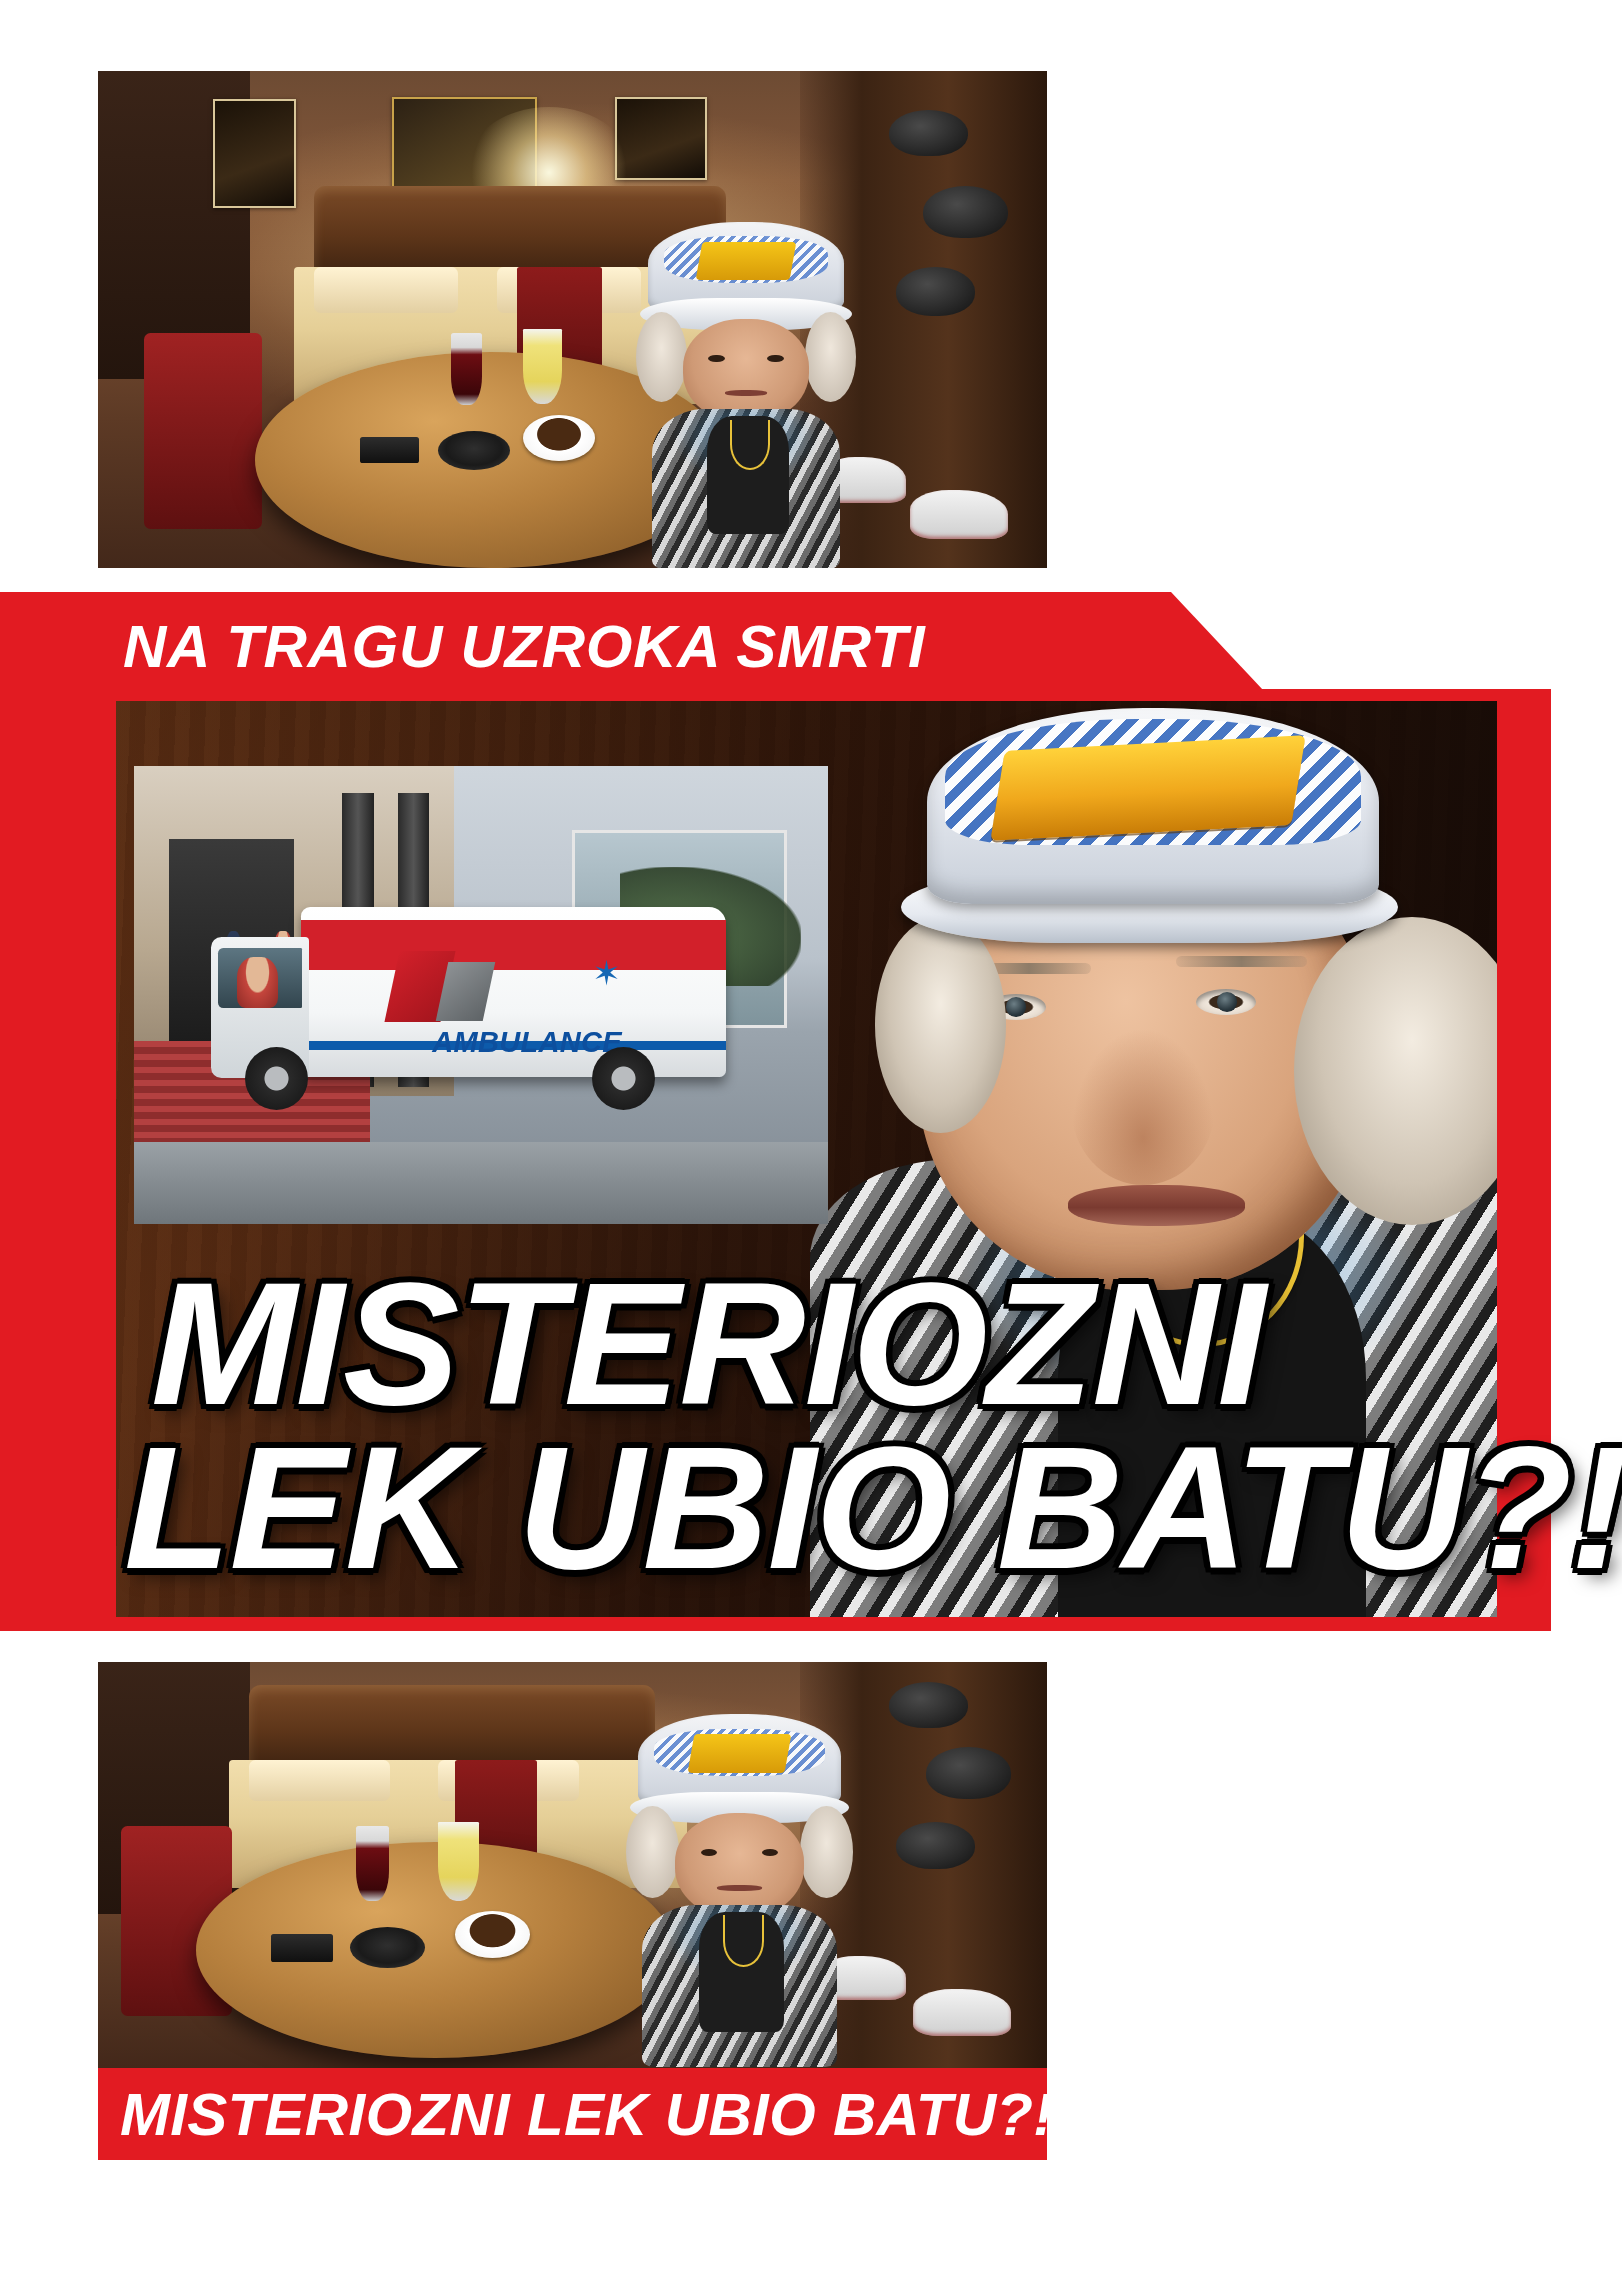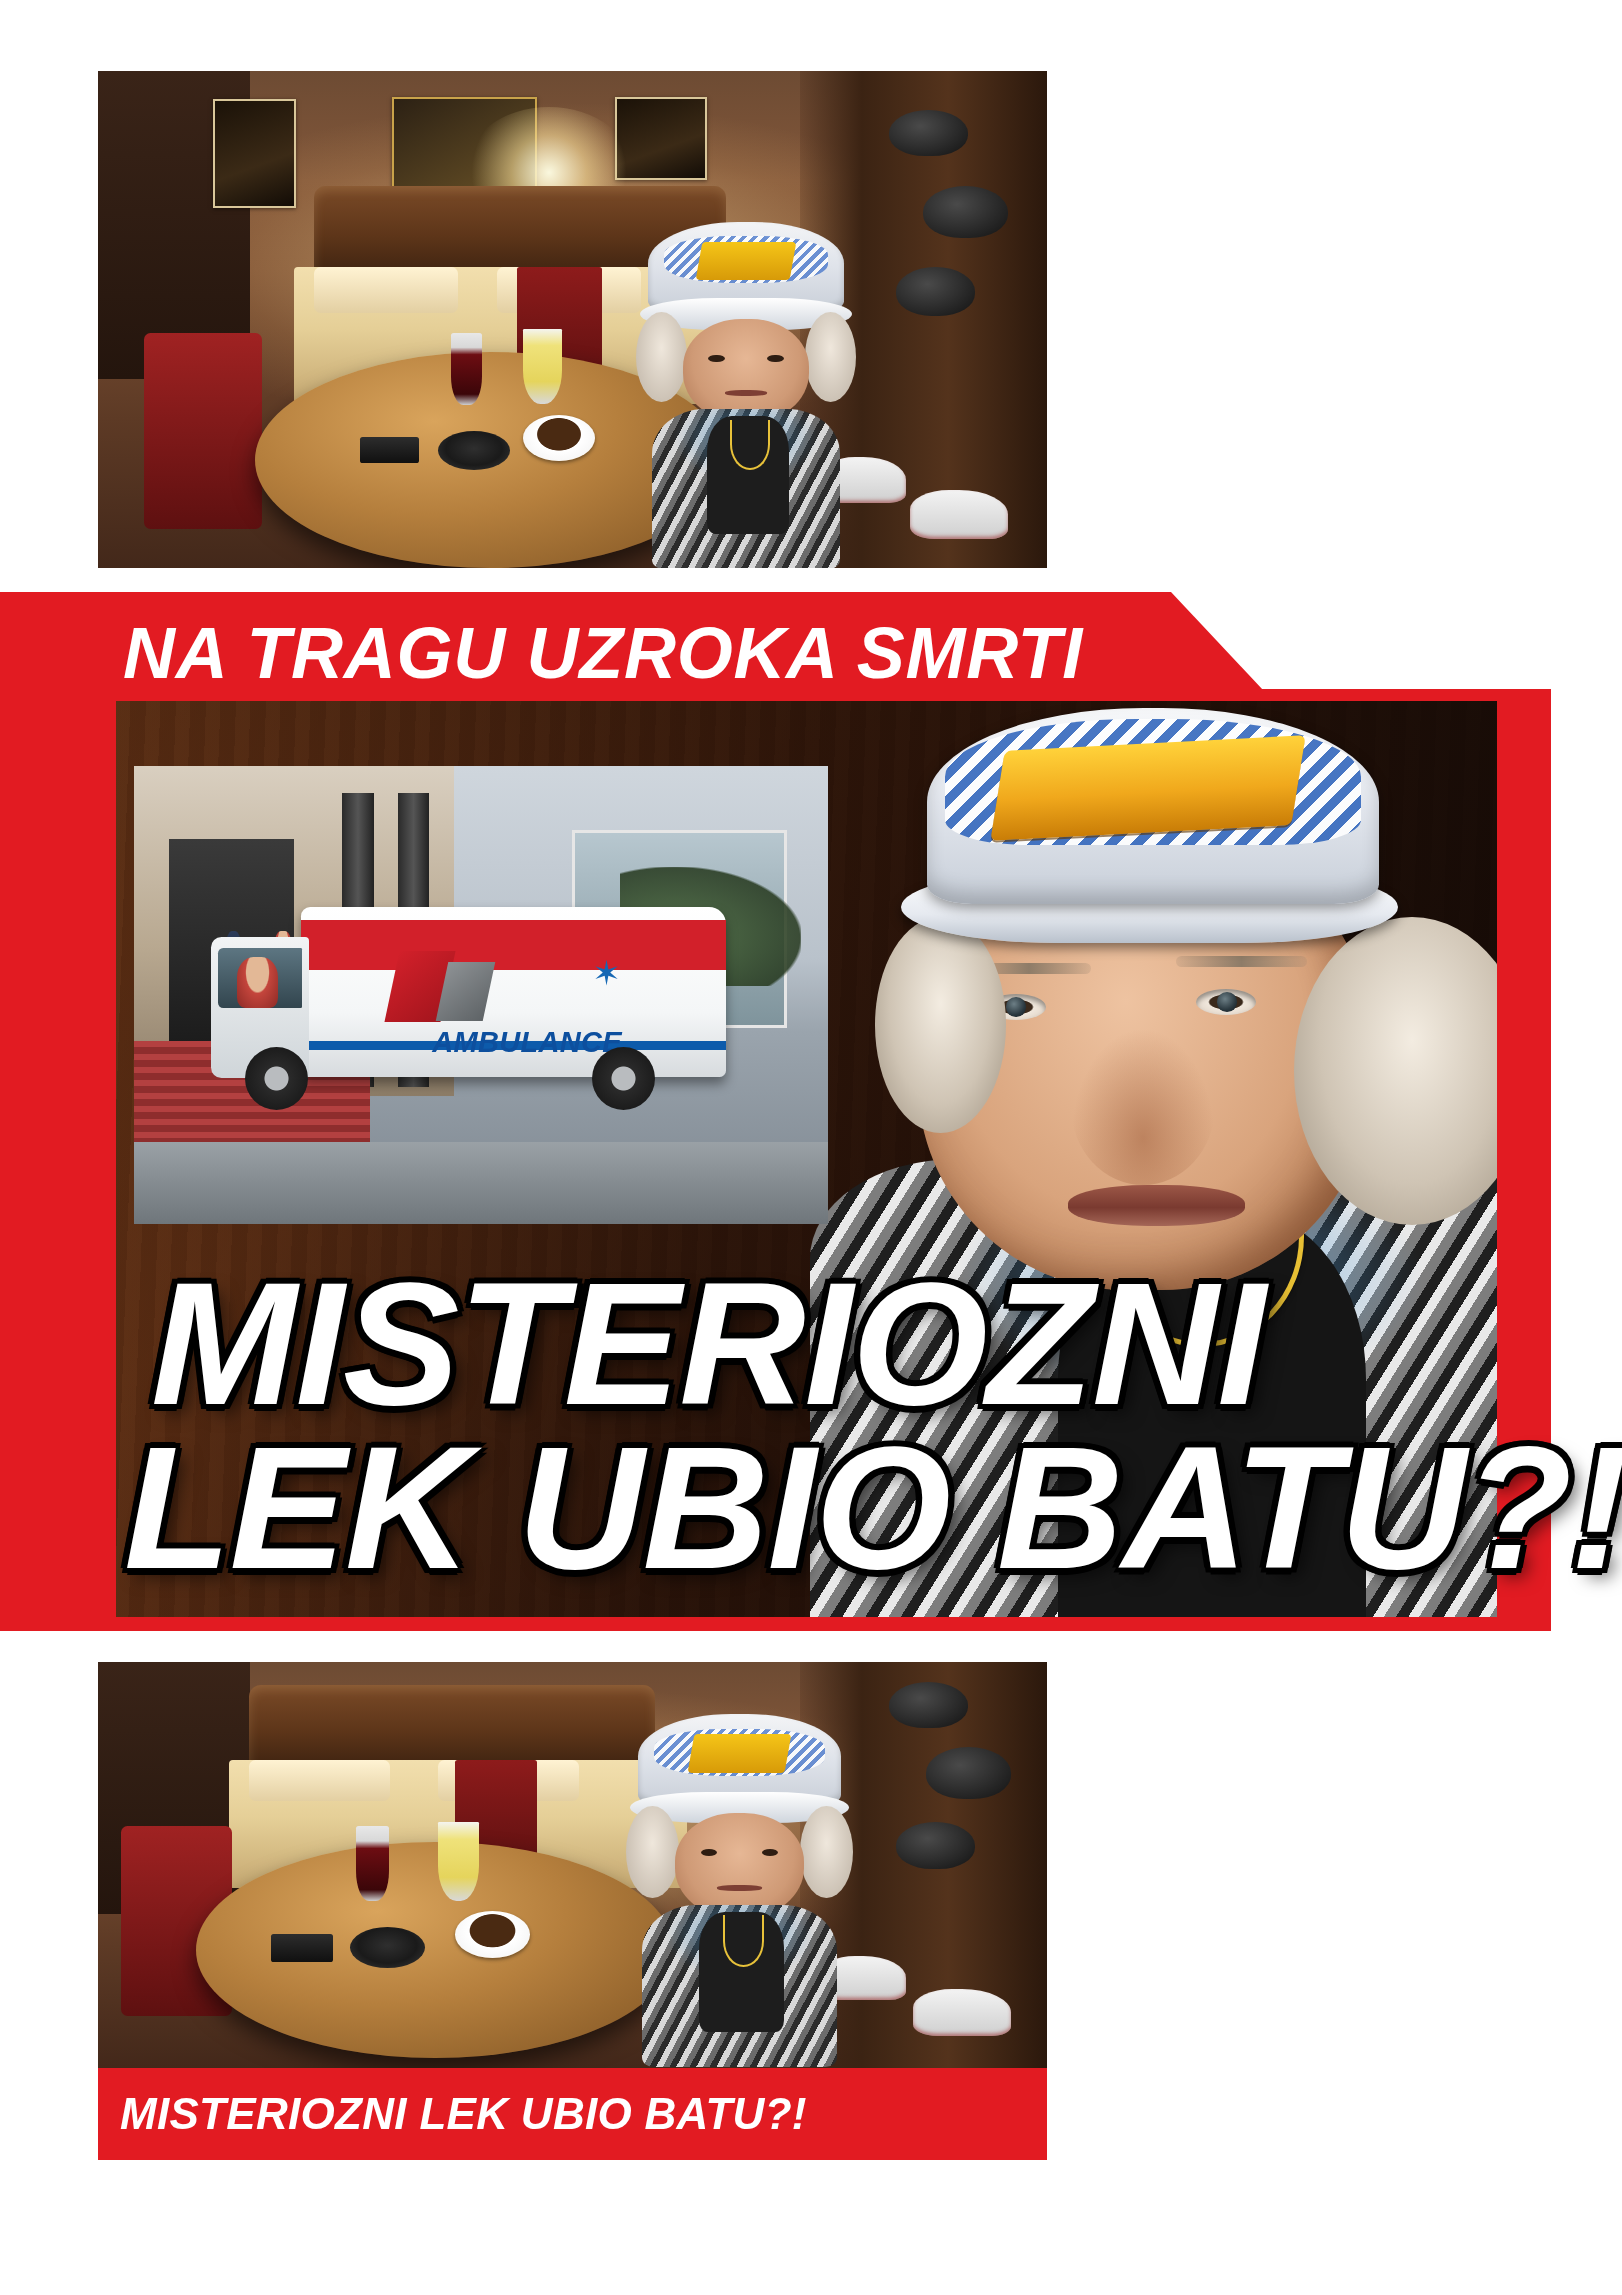--- a/index.html
+++ b/index.html
@@ -475,21 +475,21 @@
       <div class="mouth"></div>
     </div>
     <div class="body"></div>
     <div class="shirt"></div>
     <div class="chain"></div>
   </div>
 </div>
 
 <div class="kicker-bar" style="left:0; top:592px; width:1263px; height:98px;
             clip-path: polygon(0 0, 1171px 0, 1263px 98px, 0 98px);"></div>
-<div class="kicker-text" style="left:123px; top:612px; font-size:72px;">NA TRAGU UZROKA SMRTI</div>
+<div class="kicker-text" style="left:123px; top:612px; font-size:60px;">NA TRAGU UZROKA SMRTI</div>
 
 <div class="red-panel" style="left:0; top:689px; width:1551px; height:942px;"></div>
 
 <div class="photo portrait" style="left:116px; top:701px; width:1381px; height:916px;">
   <div class="bg-wood"></div>
 
   <div class="p-body" style="left:694px; top:458px; width:733px; height:497px;"></div>
   <div class="p-shirt" style="left:942px; top:510px; width:308px; height:419px;"></div>
   <div class="p-neck" style="left:936px; top:406px; width:216px; height:151px;"></div>
   <div class="p-chain" style="left:982px; top:425px; width:196px; height:216px;"></div>
@@ -578,15 +578,15 @@
       <div class="eye r"></div>
       <div class="mouth"></div>
     </div>
     <div class="body"></div>
     <div class="shirt"></div>
     <div class="chain"></div>
   </div>
 </div>
 
 <div class="caption-bar" style="left:98px; top:2068px; width:949px; height:92px;">
-  <div class="caption-text" style="font-size:44px;">MISTERIOZNI LEK UBIO BATU?!</div>
+  <div class="caption-text" style="font-size:60px;">MISTERIOZNI LEK UBIO BATU?!</div>
 </div>
 
 
 </body></html>

